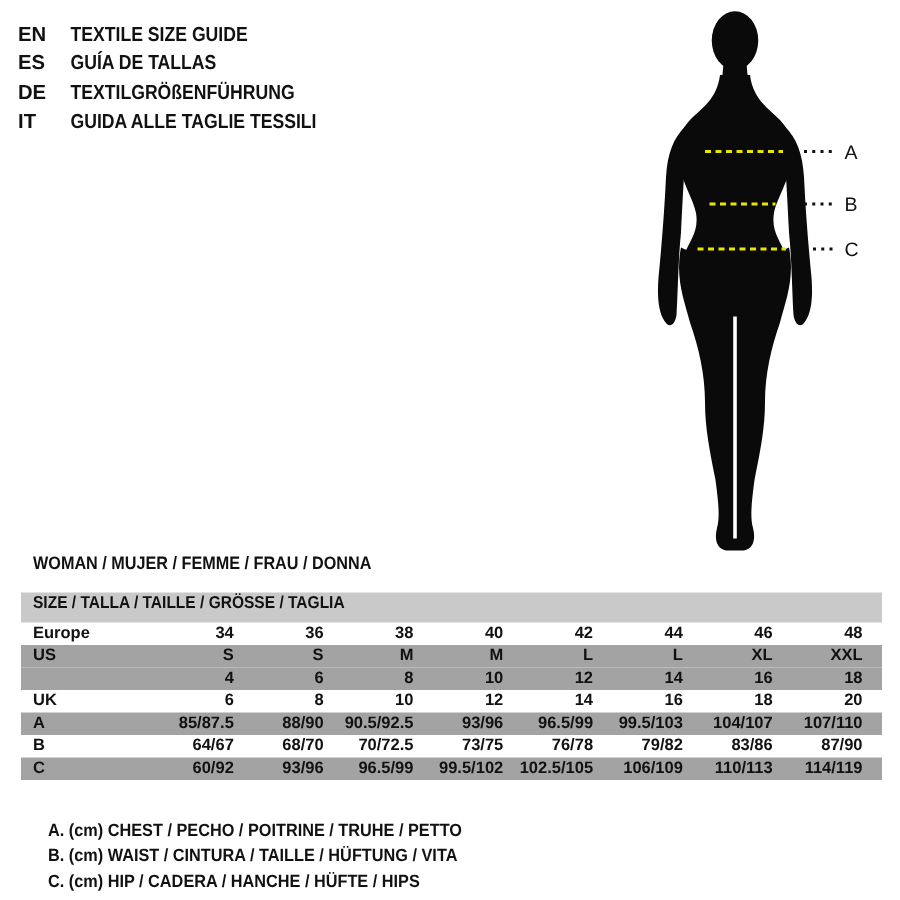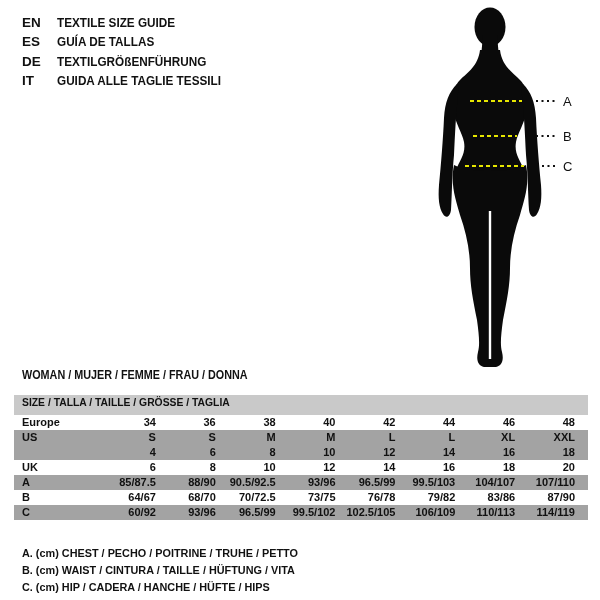--- a/index.html
+++ b/index.html
@@ -1,21 +1,21 @@
 <!DOCTYPE html>
 <html><head>
 <meta charset="utf-8">
 <style>
   html,body{margin:0;padding:0;}
   body{width:600px;height:600px;background:#ffffff;position:relative;overflow:hidden;
        font-family:"Liberation Sans", sans-serif;color:#111;}
   .page{position:absolute;inset:0;background:#fff;}
 
   
-  .lang-list{position:absolute;left:22px;top:13px;}
+  .lang-list{position:absolute;left:12px;top:13px;}
   .lang-row{display:flex;height:19.3px;line-height:19.3px;
             font-weight:bold;font-size:13.5px;white-space:nowrap;}
   .lang-code{width:35px;flex:0 0 35px;}
   .cond{display:inline-block;transform:scaleX(0.87);transform-origin:0 50%;white-space:nowrap;}
 
   
   .figure-svg{position:absolute;left:420px;top:5px;width:175px;height:370px;}
 
   
   .section-title{position:absolute;left:22px;top:368px;font-size:12px;font-weight:bold;}
@@ -24,21 +24,21 @@
   
   .size-table{position:absolute;left:14px;top:395px;width:574px;font-size:11px;font-weight:bold;}
   .t-header{height:20px;line-height:15px;background:#c9c9c9;padding-left:8px;font-size:11.5px;}
   .t-header .cond{transform:scaleX(0.9);}
   .t-row{display:flex;height:15px;line-height:15px;padding-right:13px;}
   .t-row.shaded{background:#a3a3a3;}
   .t-label{width:82px;flex:0 0 82px;padding-left:8px;box-sizing:border-box;}
   .t-cell{flex:1;text-align:right;}
 
   
-  .legend{position:absolute;left:22px;top:545px;font-size:11.8px;font-weight:bold;line-height:16.8px;}
+  .legend{position:absolute;left:32px;top:545px;font-size:11.8px;font-weight:bold;line-height:16.8px;}
   .legend-line .cond{transform:scaleX(0.92);}
 </style>
 </head>
 <body>
 
 <div class="page">
 
   <div class="lang-list">
     <div class="lang-row">
       <span class="lang-code">EN</span>

